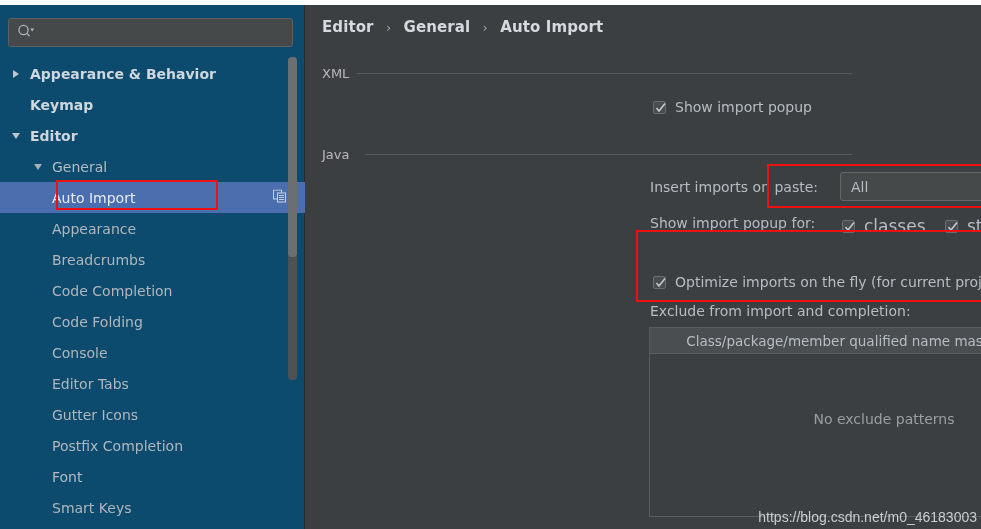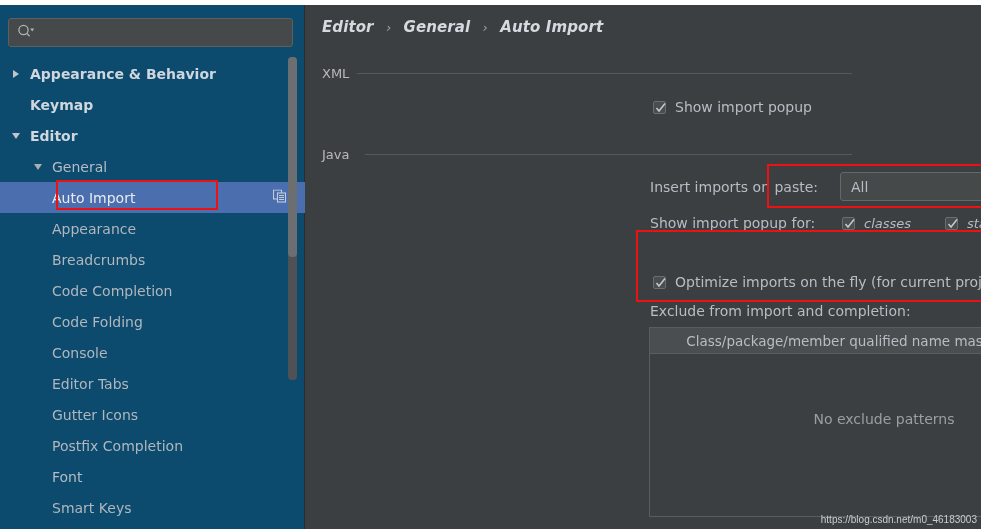--- a/index.html
+++ b/index.html
@@ -143,21 +143,20 @@
     background: #3c3f41;
     height: 529px;
   }
   .breadcrumb {
     position: absolute;
     left: 17px; top: 18px;
     font-size: 15px;
     font-weight: bold;
     color: #d5dae0;
     letter-spacing: 0.1px;
-    font-style: italic;
   }
   .breadcrumb .sep {
     color: #9aa0a6;
     font-weight: normal;
     margin: 0 7px;
     font-size: 13px;
   }
 
   .section-head {
     position: absolute;
@@ -196,21 +195,21 @@
     flex: 0 0 13px;
     display: block;
   }
   .chkbox svg { position: absolute; left: 1px; top: 0px; }
   .chk-label {
     margin-left: 9px;
     font-size: 14px;
     color: #b6bdc4;
     white-space: nowrap;
   }
-  .chk-label.small { font-size: 13px; font-style: italic; }
+  .chk-label.small { font-size: 17px; }
 
   .row-showimport { left: 348px; top: 99px; }
 
   .label-plain {
     position: absolute;
     font-size: 14px;
     color: #b6bdc4;
     white-space: nowrap;
   }
   .lbl-insert { left: 345px; top: 179px; }
@@ -280,21 +279,21 @@
     top: 57px;
     text-align: center;
     font-size: 14px;
     color: #9a9fa3;
   }
 
   .watermark {
     position: absolute;
     right: 4px;
     bottom: 4px;
-    font-size: 10px;
+    font-size: 14px;
     color: #c9ced3;
     font-family: "Liberation Sans", sans-serif;
     white-space: nowrap;
     z-index: 25;
   }
 </style>
 </head>
 <body>
 
 <div class="top-strip"></div>

